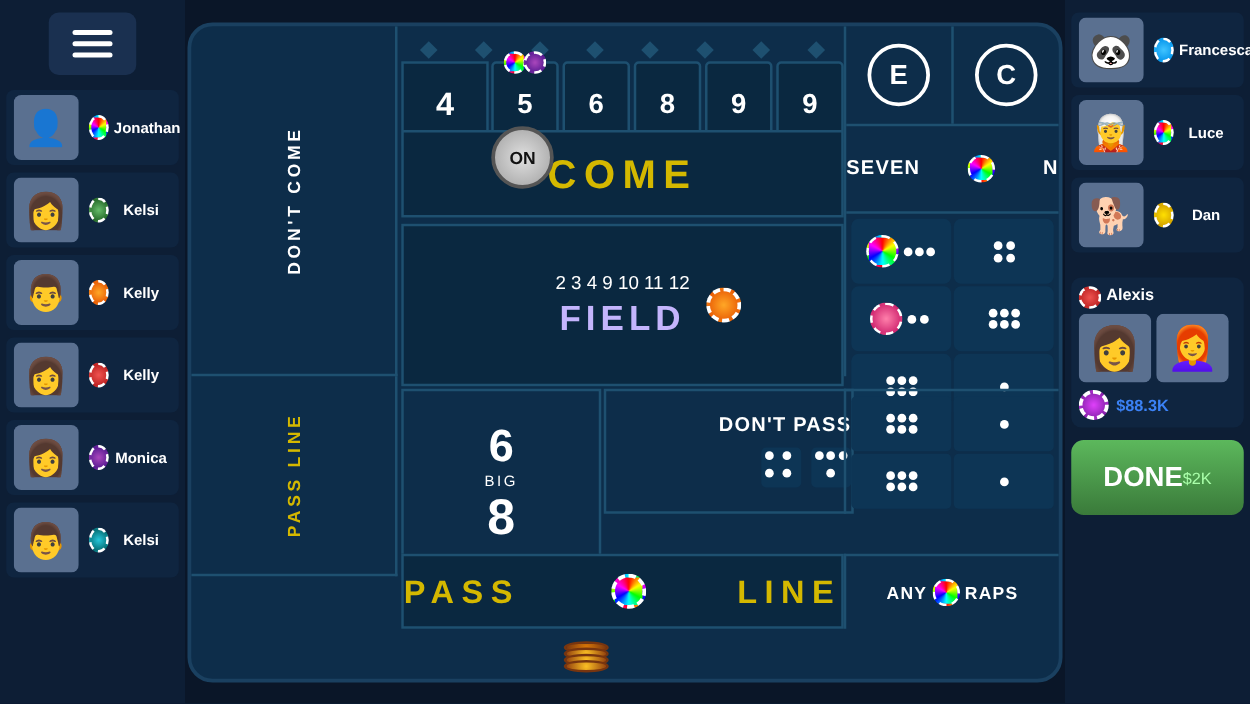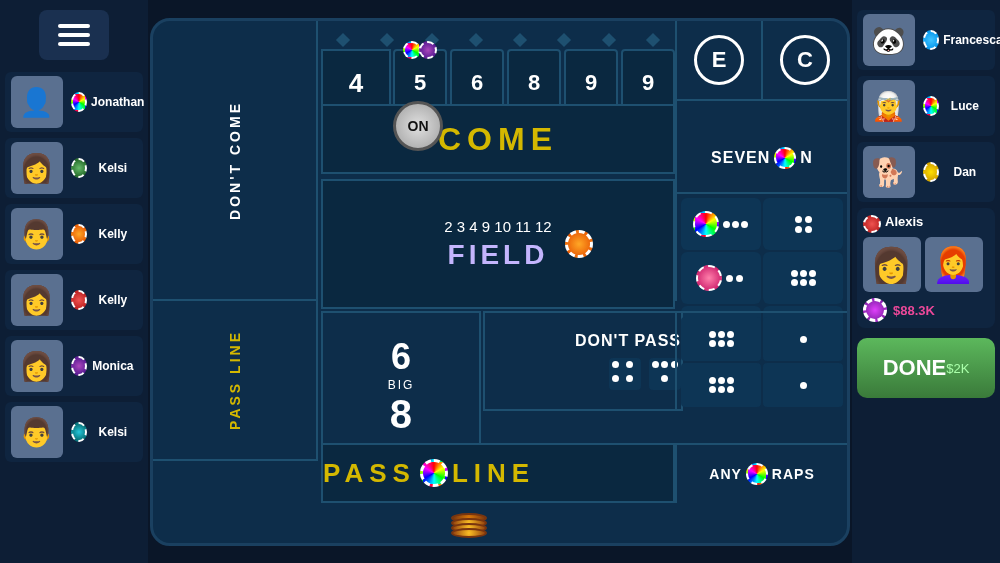--- a/index.html
+++ b/index.html
@@ -110,21 +110,21 @@
       background: #2a4060;
       overflow: hidden;
       flex-shrink: 0;
     }
 
     .alexis-panel {
       width: 138px;
       background: #0f2540;
       border-radius: 8px;
       padding: 6px;
-      margin-top: 0;
+      margin-top: 14px;
     }
     .alexis-name {
       color: white;
       font-size: 13px;
       font-weight: bold;
       margin-bottom: 4px;
     }
     .alexis-avatars {
       display: flex;
       gap: 4px;
@@ -144,21 +144,21 @@
     }
     .alexis-chip {
       width: 24px;
       height: 24px;
       border-radius: 50%;
       background: radial-gradient(circle, #e040fb, #7b1fa2);
       border: 3px dashed white;
       flex-shrink: 0;
     }
     .alexis-amount {
-      color: #ec4899;
+      color: #3b82f6;
       font-size: 13px;
       font-weight: bold;
     }
     .done-btn {
       width: 138px;
       height: 60px;
       background: linear-gradient(to bottom, #5cb85c, #3a7a3a);
       border-radius: 10px;
       display: flex;
       flex-direction: row;
@@ -282,27 +282,26 @@
       font-size: 28px;
       font-weight: bold;
     }
     .ec-box:last-child { border-right: none; }
 
     .seven-box {
       height: 70px;
       border-bottom: 2px solid #1e5070;
       display: flex;
       align-items: center;
-      justify-content: center;
+      justify-content: space-between;
       color: white;
       font-size: 20px;
       font-weight: bold;
       letter-spacing: 2px;
       gap: 4px;
-      margin-top: 23px;
     }
 
     .dice-grid {
       display: grid;
       grid-template-columns: 1fr 1fr;
       gap: 2px;
       padding: 4px;
     }
     .dice-cell {
       height: 52px;
@@ -408,21 +407,21 @@
     .pass-line-bottom {
       position: absolute;
       bottom: 40px;
       left: 168px;
       right: 172px;
       height: 60px;
       background: #0a2840;
       border: 2px solid #1e5070;
       display: flex;
       align-items: center;
-      justify-content: flex-start;
+      justify-content: space-between;
     }
     .pass-line-bottom-text {
       color: #d4b800;
       font-size: 26px;
       font-weight: bold;
       letter-spacing: 6px;
     }
 
     
     .any-craps-area {

